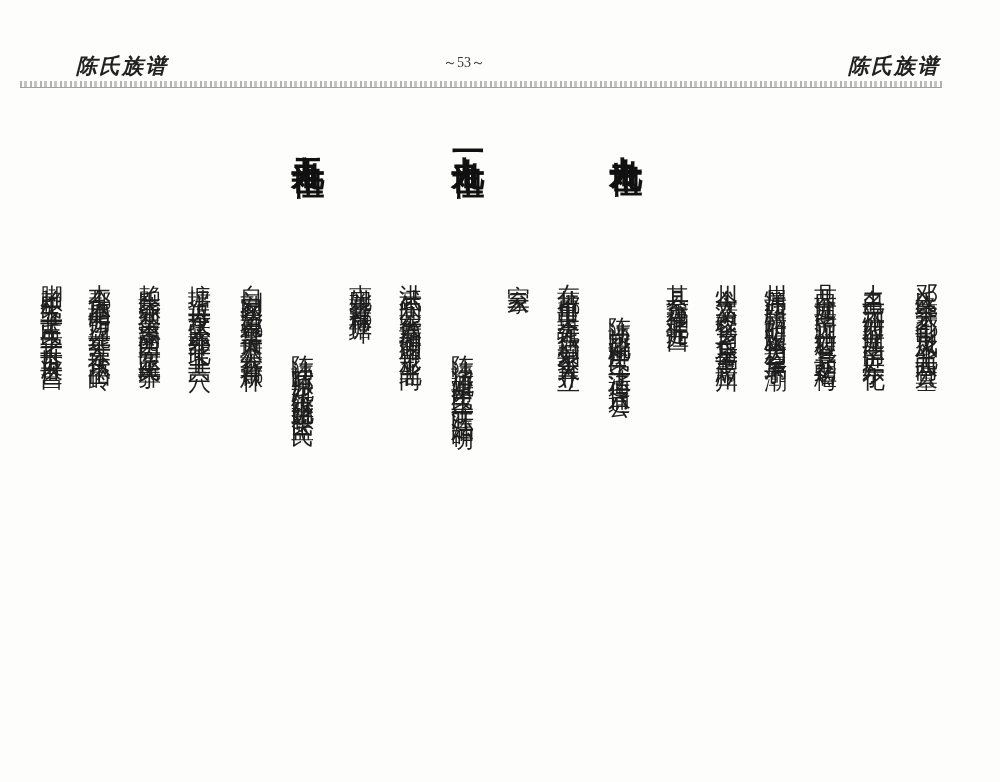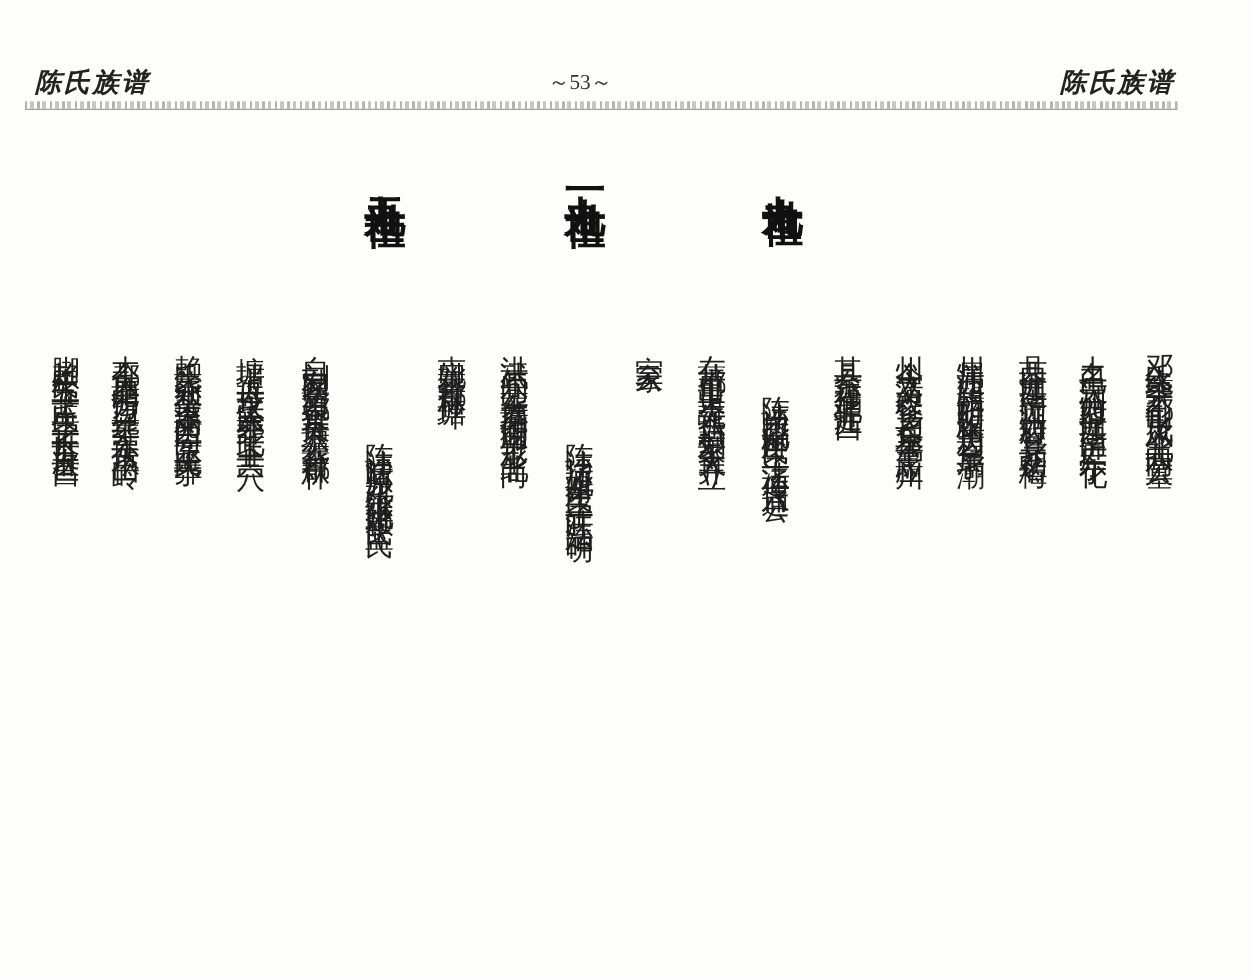--- a/index.html
+++ b/index.html
@@ -2,27 +2,27 @@
 <html><head>
 <meta charset="utf-8">
 <style>
   html, body { margin:0; padding:0; }
   body {
     width:1000px; height:782px; background:#fdfdfb; position:relative; overflow:hidden;
     font-family: "DejaVu Serif", "Liberation Serif", serif; color:#1a1a1a;
   }
   .hdr-title {
     position:absolute; top:52px; font-size:21px; font-weight:bold; letter-spacing:2px;
-    font-family: Liberation Sans, sans-serif; font-style:italic; color:#222;
+    font-family: Liberation Sans, sans-serif; font-style:italic; color:#222;margin-left:48px;
   }
   .hdr-left { left:28px; }
   .hdr-right { right:60px; }
   .hdr-page {
     position:absolute; top:54px; left:0; width:928px; text-align:center;
-    font-size:17px; font-family:"Liberation Serif", serif; color:#333;
+    font-size:14px; font-family:"Liberation Serif", serif; color:#333;
   }
   .rule {
     position:absolute; left:20px; top:81px; width:922px; height:6px;
     border-bottom:1px solid #555;
     background: repeating-linear-gradient(90deg, #777 0 2px, transparent 2px 4px, #999 4px 7px, transparent 7px 10px);
     opacity:0.55;
   }
   .col {
     position:absolute; writing-mode:vertical-rl; text-orientation:upright;
     font-size:23px; line-height:28px; letter-spacing:5.3px; color:#1e1e1e;

